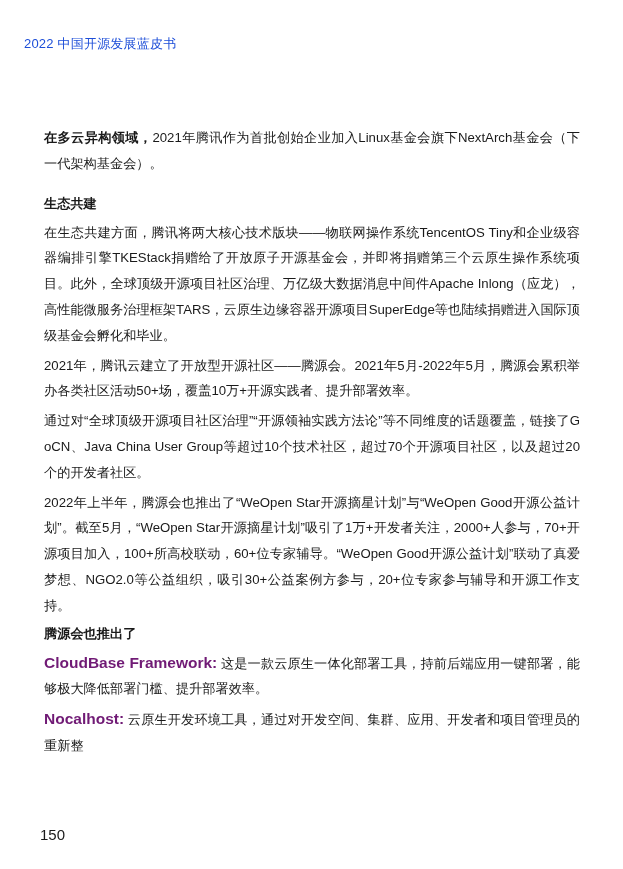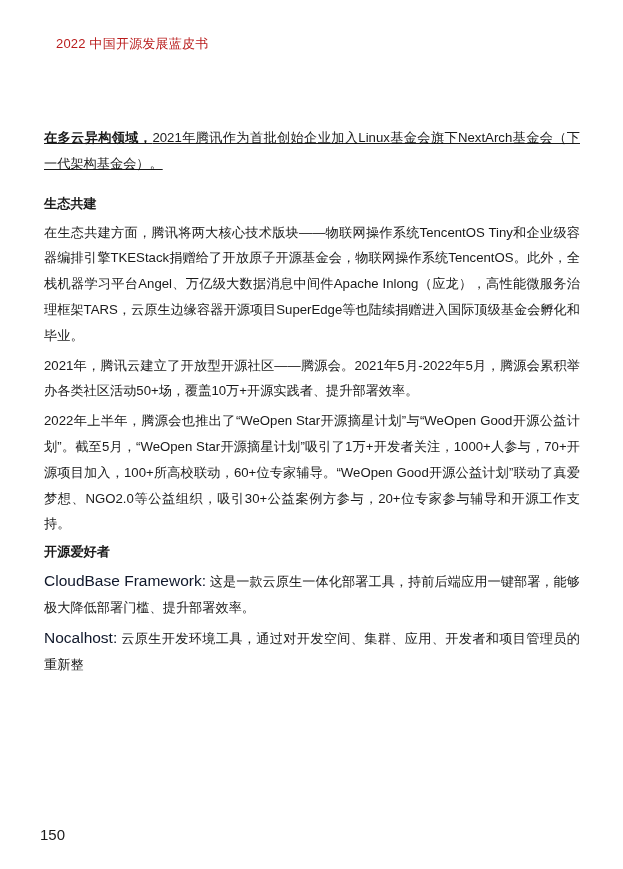--- a/index.html
+++ b/index.html
@@ -10,82 +10,82 @@
     body {
       width: 623px;
       height: 869px;
       position: relative;
       overflow: hidden;
       font-family: "Liberation Sans", "DejaVu Sans", sans-serif;
       color: #1a1a1a;
     }
     .running-header {
       position: absolute;
-      left: 56px;
+      left: 24px;
       top: 35px;
       font-size: 13px;
-      color: #b91c1c;
+      color: #1d4ed8;
       letter-spacing: 0.2px;
       white-space: nowrap;
     }
     .content {
       position: absolute;
       left: 44px;
       top: 125px;
       width: 536px;
     }
     .para {
       font-size: 13.2px;
       line-height: 25.8px;
       margin: 0 0 4px 0;
       text-align: justify;
       text-align-last: left;
       word-break: break-all;
     }
     .para.lead {
       margin-bottom: 16px;
-      text-decoration: underline;
     }
     .para .bold-lead {
       font-weight: bold;
     }
     .section-heading {
       font-size: 13.2px;
       font-weight: bold;
       line-height: 22px;
       margin: 2px 0 5px 0;
       font-family: Liberation Serif, serif;
     }
     .project-name {
       font-size: 15.5px;
-      font-weight: normal;
-      color: #0f172a;
+      font-weight: bold;
+      color: #701a75;
     }
     .page-number {
       position: absolute;
       left: 40px;
       top: 826px;
       font-size: 15px;
       color: #1a1a1a;
     }
   </style>
 </head>
 <body>
 
 <div class="running-header">2022 中国开源发展蓝皮书</div>
 
 <div class="content">
 
   <p class="para lead"><span class="bold-lead">在多云异构领域，</span><span>2021年腾讯作为首批创始企业加入Linux基金会旗下NextArch基金会（下一代架构基金会）。</span></p>
 
   <div class="section-heading">生态共建</div>
-  <p class="para">在生态共建方面，腾讯将两大核心技术版块——物联网操作系统TencentOS Tiny和企业级容器编排引擎TKEStack捐赠给了开放原子开源基金会，物联网操作系统TencentOS。此外，全栈机器学习平台Angel、万亿级大数据消息中间件Apache Inlong（应龙），高性能微服务治理框架TARS，云原生边缘容器开源项目SuperEdge等也陆续捐赠进入国际顶级基金会孵化和毕业。</p>
+  <p class="para">在生态共建方面，腾讯将两大核心技术版块——物联网操作系统TencentOS Tiny和企业级容器编排引擎TKEStack捐赠给了开放原子开源基金会，并即将捐赠第三个云原生操作系统项目。此外，全球顶级开源项目社区治理、万亿级大数据消息中间件Apache Inlong（应龙），高性能微服务治理框架TARS，云原生边缘容器开源项目SuperEdge等也陆续捐赠进入国际顶级基金会孵化和毕业。</p>
 
   <p class="para">2021年，腾讯云建立了开放型开源社区——腾源会。2021年5月-2022年5月，腾源会累积举办各类社区活动50+场，覆盖10万+开源实践者、提升部署效率。</p>
-  <p class="para">2022年上半年，腾源会也推出了“WeOpen Star开源摘星计划”与“WeOpen Good开源公益计划”。截至5月，“WeOpen Star开源摘星计划”吸引了1万+开发者关注，1000+人参与，70+开源项目加入，100+所高校联动，60+位专家辅导。“WeOpen Good开源公益计划”联动了真爱梦想、NGO2.0等公益组织，吸引30+公益案例方参与，20+位专家参与辅导和开源工作支持。</p>
+  <p class="para">通过对“全球顶级开源项目社区治理”“开源领袖实践方法论”等不同维度的话题覆盖，链接了GoCN、Java China User Group等超过10个技术社区，超过70个开源项目社区，以及超过20个的开发者社区。</p>
+  <p class="para">2022年上半年，腾源会也推出了“WeOpen Star开源摘星计划”与“WeOpen Good开源公益计划”。截至5月，“WeOpen Star开源摘星计划”吸引了1万+开发者关注，2000+人参与，70+开源项目加入，100+所高校联动，60+位专家辅导。“WeOpen Good开源公益计划”联动了真爱梦想、NGO2.0等公益组织，吸引30+公益案例方参与，20+位专家参与辅导和开源工作支持。</p>
 
-  <div class="section-heading">开源爱好者</div>
+  <div class="section-heading">腾源会也推出了</div>
   <p class="para"><span class="project-name">CloudBase Framework:</span><span> 这是一款云原生一体化部署工具，持前后端应用一键部署，能够极大降低部署门槛、提升部署效率。</span></p>
   <p class="para"><span class="project-name">Nocalhost:</span><span> 云原生开发环境工具，通过对开发空间、集群、应用、开发者和项目管理员的重新整</span></p>
 
 </div>
 
 <div class="page-number">150</div>
 
 </body></html>

